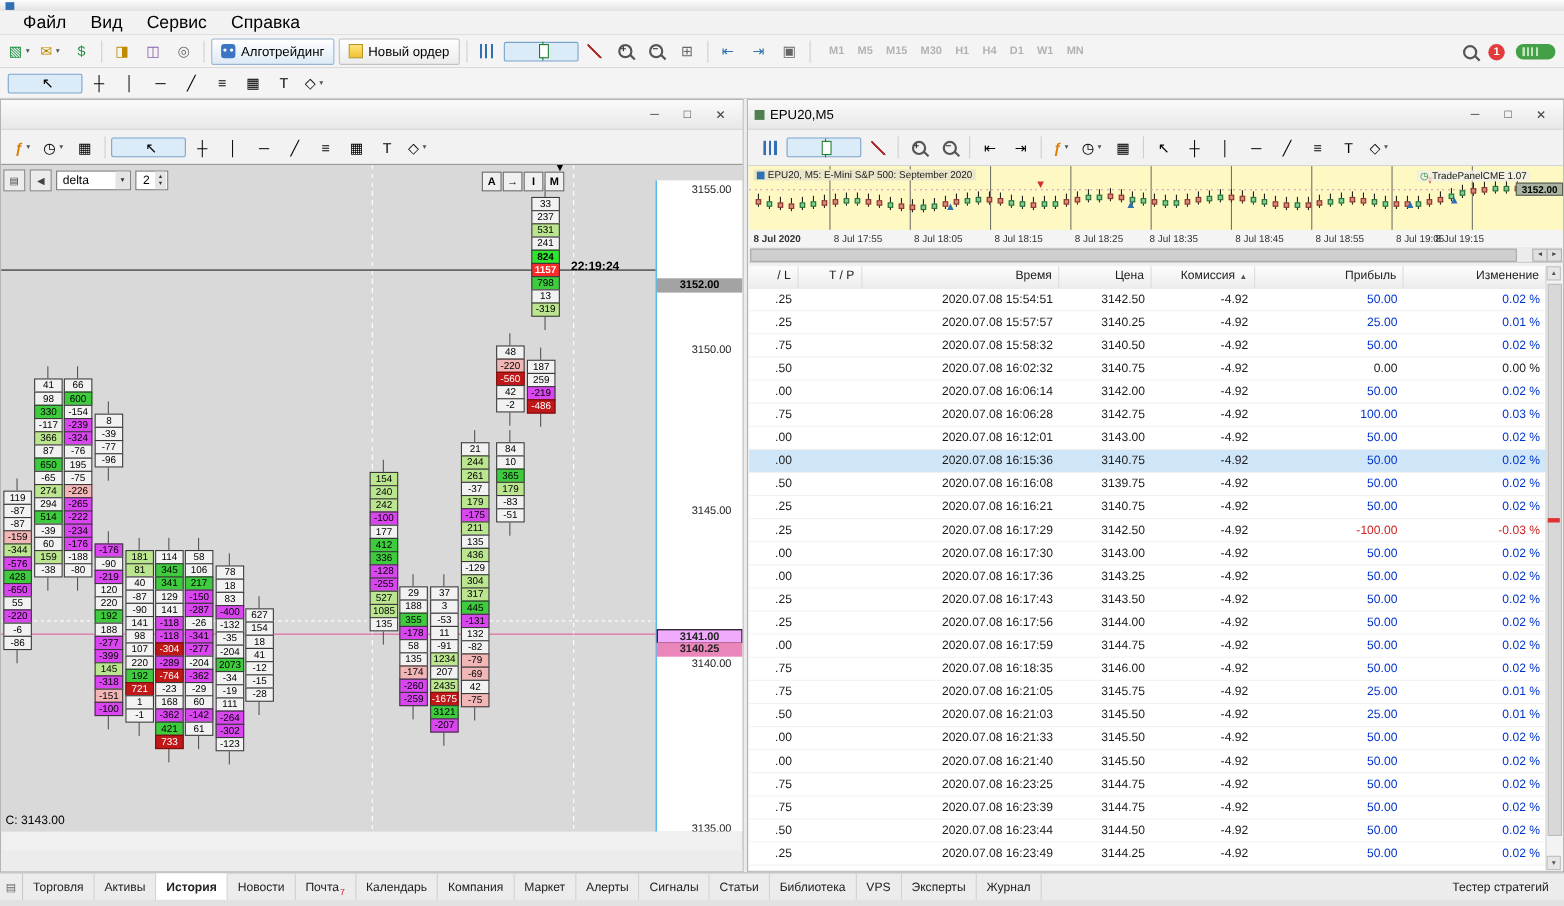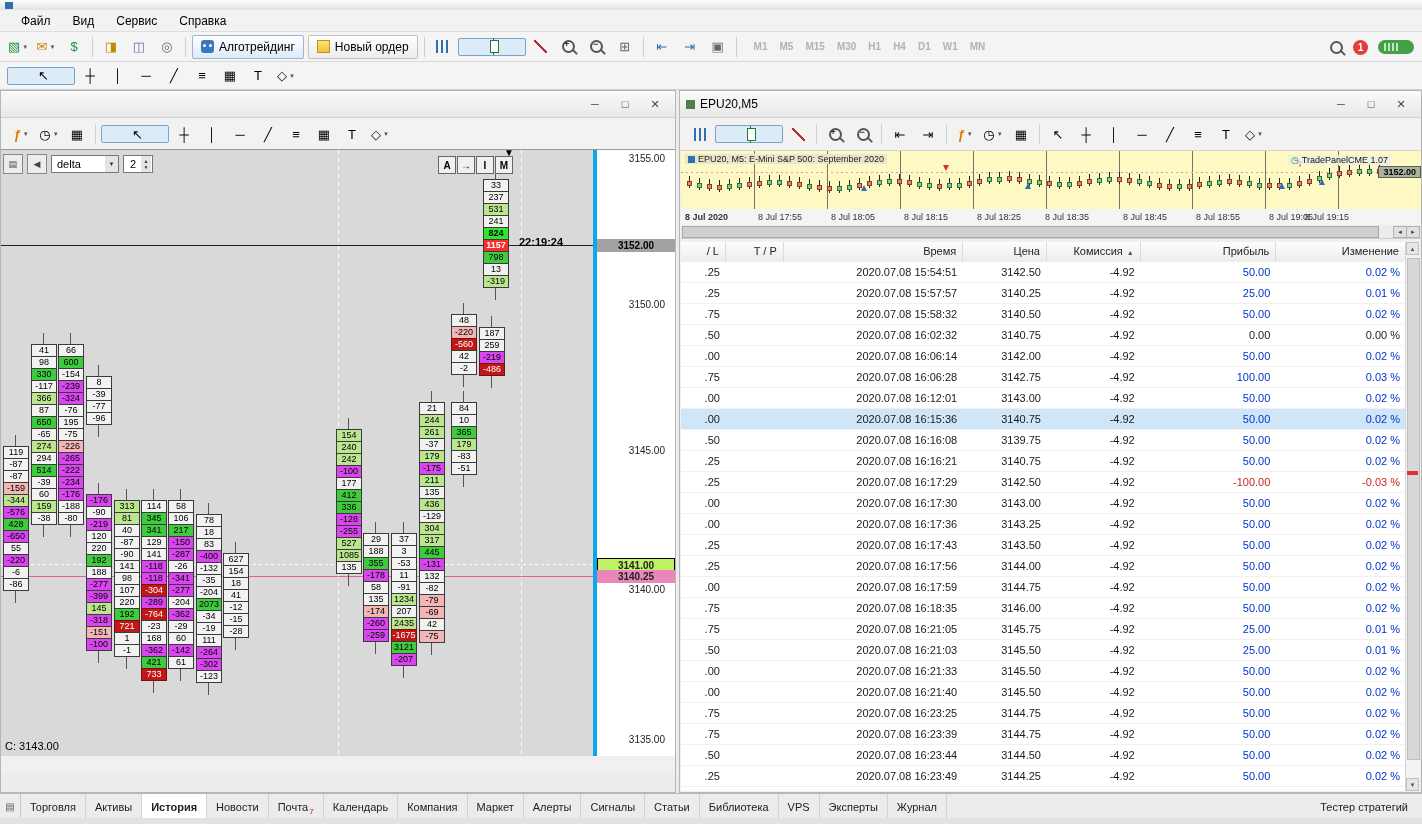--- a/index.html
+++ b/index.html
@@ -2,21 +2,21 @@
 <html><head>
 <meta charset="utf-8">
 <style>
   html,body{margin:0;padding:0}
   #app{position:relative;width:1422px;height:824px;background:#ececec;font-family:"Liberation Sans",sans-serif;color:#000;overflow:hidden}
 
   
   #sliver{position:absolute;left:0;top:0;width:100%;height:10px;background:linear-gradient(#fdfdfd,#e2e2e2);border-bottom:1px solid #cfcfcf}
   #sliver .wico{position:absolute;left:5px;top:2px;width:8px;height:7px;background:#2f6fb2}
   #menubar{position:absolute;top:10px;left:0;width:100%;height:22px;background:#f2f2f2;border-bottom:1px solid #dedede;display:flex;align-items:center;padding-left:10px;box-sizing:border-box}
-  .menu-item{padding:2px 11px;font-size:12px;cursor:default}
+  .menu-item{padding:2px 11px;font-size:16px;cursor:default}
   #tb-main{position:absolute;top:32px;left:0;width:100%;height:30px;background:#f4f4f4;border-bottom:1px solid #d8d8d8;display:flex;align-items:center;padding-left:4px;box-sizing:border-box}
   #tb-draw{position:absolute;top:62px;left:0;width:100%;height:28px;background:#f4f4f4;border-bottom:1px solid #cfcfcf;display:flex;align-items:center;padding-left:6px;box-sizing:border-box}
   .tbtn{display:inline-flex;align-items:center;justify-content:center;min-width:24px;height:23px;margin:0 1px;border:1px solid transparent;border-radius:2px;position:relative;cursor:default}
   .tbtn.sel{border-color:#7aa4cc;background:#dcebf8}
   .g{font-size:13px;line-height:1}
   .dda{font-size:6px;color:#555;margin-left:2px}
   .vsep{width:1px;height:20px;background:#cfcfcf;margin:0 4px}
   .c-green{color:#1e8e3e}.c-gold{color:#c08a00}.c-blue{color:#2f6fb2}.c-purple{color:#8a5fa8}.c-gray{color:#666}
   .fx{color:#e07b00;font-style:italic;font-weight:bold}
   .btn-algo,.btn-order{display:inline-flex;align-items:center;gap:5px;height:22px;padding:0 8px;border:1px solid #9ab6d2;background:linear-gradient(#ffffff,#ddeaf7);border-radius:2px;font-size:12px;margin:0 2px;cursor:default}
@@ -55,24 +55,24 @@
   #cl-chart{position:absolute;left:0;top:58px;width:674px;height:606px;background:#d9d9d9;border-top:1px solid #999;overflow:hidden}
   #fp{position:absolute;left:0;top:0;right:78px;bottom:0}
   .fcol{position:absolute}
   .fcol::before{content:"";position:absolute;left:12px;top:-12px;bottom:-12px;width:1px;background:#555}
   .fc{width:26px;height:13px;box-sizing:border-box;border:1px solid #3a3a3a;margin-top:-1px;font-size:9px;line-height:11px;text-align:center;background:#f2f2f2;position:relative;z-index:1;overflow:hidden;white-space:nowrap}
   .fc.g{background:#3ecb3e}.fc.lg{background:#bce590}.fc.r{background:#d946ef}
   .fc.dr{background:#c01818;color:#fff;border-color:#7a0e0e}
   .fc.p{background:#f2b6b6}
   .fc.hg{background:#2fe62f;font-weight:bold}
   .fc.hr{background:#ff2a2a;color:#fff;font-weight:bold}
-  #price-panel{position:absolute;right:0;top:0;width:78px;height:100%;background:#fff;border-left:4px solid #0ea5e9}
+  #price-panel{position:absolute;right:0;top:14px;width:78px;height:100%;background:#fff;border-left:1px solid #0ea5e9}
   .pl{position:absolute;left:0;width:100%;height:13px;font-size:10px;line-height:13px;text-align:right;padding-right:10px;box-sizing:border-box;color:#222}
   .pl.current{background:#a3a3a3;font-weight:bold;color:#000;text-align:center;padding:0}
-  .pl.boxed{background:#bef264;border:1px solid #000;text-align:center;padding:0;font-weight:bold}
+  .pl.boxed{background:#f0abfc;border:1px solid #000;text-align:center;padding:0;font-weight:bold}
   .pl.pink{background:#ea86ba;text-align:center;padding:0;font-weight:bold}
   .vdash{position:absolute;top:0;bottom:0;width:1px;background:repeating-linear-gradient(180deg,#fff 0 4px,transparent 4px 8px)}
   .hl-3152{position:absolute;left:0;right:78px;top:95px;height:1px;background:#222}
   .hl-3141{position:absolute;left:0;right:78px;top:414px;height:1px;background:repeating-linear-gradient(90deg,#fff 0 3px,transparent 3px 6px)}
   .hl-pink{position:absolute;left:0;right:78px;top:426px;height:1px;background:#e060a0}
   #cl-controls{position:absolute;left:2px;top:4px;display:flex;gap:4px;align-items:center}
   .cbox{width:18px;height:18px;border:1px solid #888;background:#ececec;display:flex;align-items:center;justify-content:center;font-size:9px;color:#444}
   .sel{width:68px;height:18px;background:#fff;border:1px solid #777;font-size:11px;display:flex;align-items:center;padding-left:5px;box-sizing:border-box}
   .selarr{margin-left:auto;width:13px;text-align:center;font-size:6px;color:#333;background:#e4e4e4;align-self:stretch;display:flex;align-items:center;justify-content:center}
   .spin{width:30px;height:18px;background:#fff;border:1px solid #777;font-size:11px;display:flex;align-items:center;padding-left:6px;box-sizing:border-box;position:relative}
@@ -384,21 +384,21 @@
             <div class="fc g">192</div>
             <div class="fc w">188</div>
             <div class="fc r">-277</div>
             <div class="fc r">-399</div>
             <div class="fc lg">145</div>
             <div class="fc r">-318</div>
             <div class="fc p">-151</div>
             <div class="fc r">-100</div>
           </div>
           <div class="fcol" style="left: 113px; top: 351px;">
-            <div class="fc lg">313</div>
+            <div class="fc lg">181</div>
             <div class="fc lg">81</div>
             <div class="fc w">40</div>
             <div class="fc w">-87</div>
             <div class="fc w">-90</div>
             <div class="fc w">141</div>
             <div class="fc w">98</div>
             <div class="fc w">107</div>
             <div class="fc w">220</div>
             <div class="fc g">192</div>
             <div class="fc dr">721</div>

